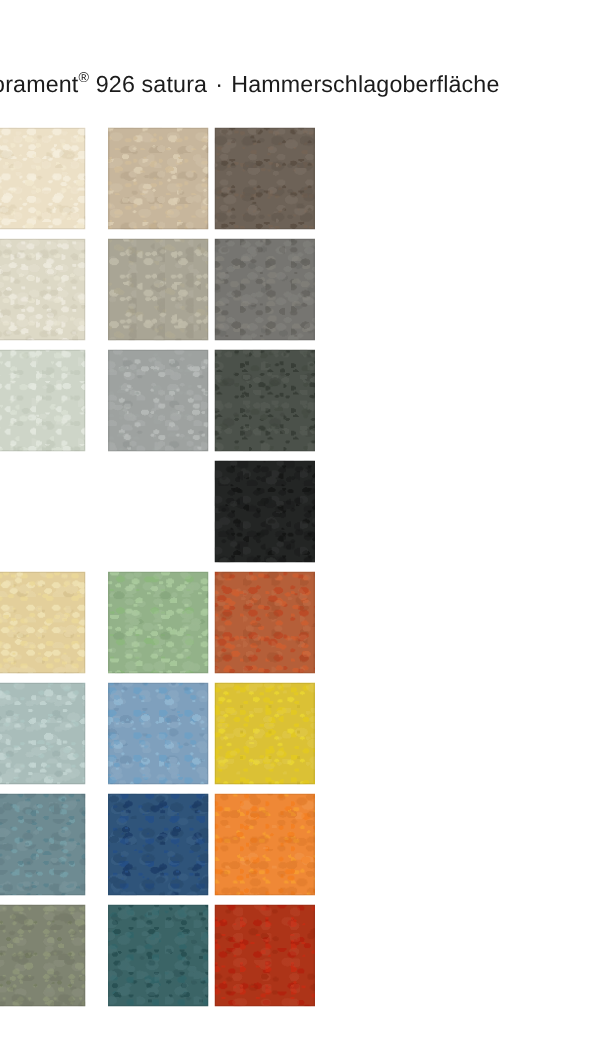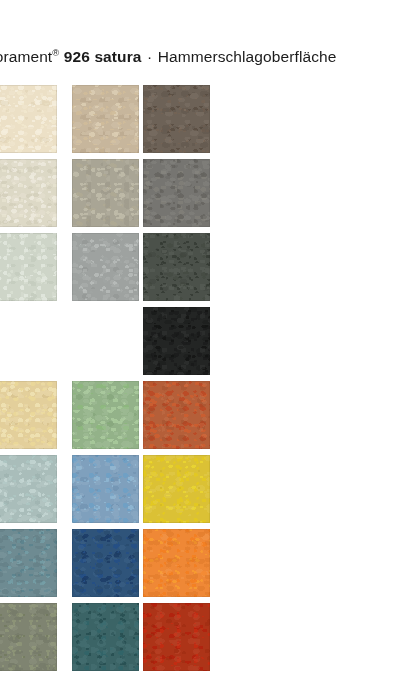--- a/index.html
+++ b/index.html
@@ -36,21 +36,21 @@
     line-height: 26px;
     color: #1b1b1b;
     letter-spacing: 0.1px;
   }
   .title-text .brand { font-weight: 400; }
   .title-text .sup {
     font-size: 9.5px;
     vertical-align: super;
     line-height: 0;
   }
-  .title-text .code { font-weight: 700; }
+  .title-text .code { font-weight: 400; }
   .title-text .sep { font-weight: 400; padding: 0 1px; }
   .title-text .finish { font-weight: 400; }
 
   
   .grid {
     position: absolute;
     left: 0;
     top: 85px;
     width: 401px;
   }

